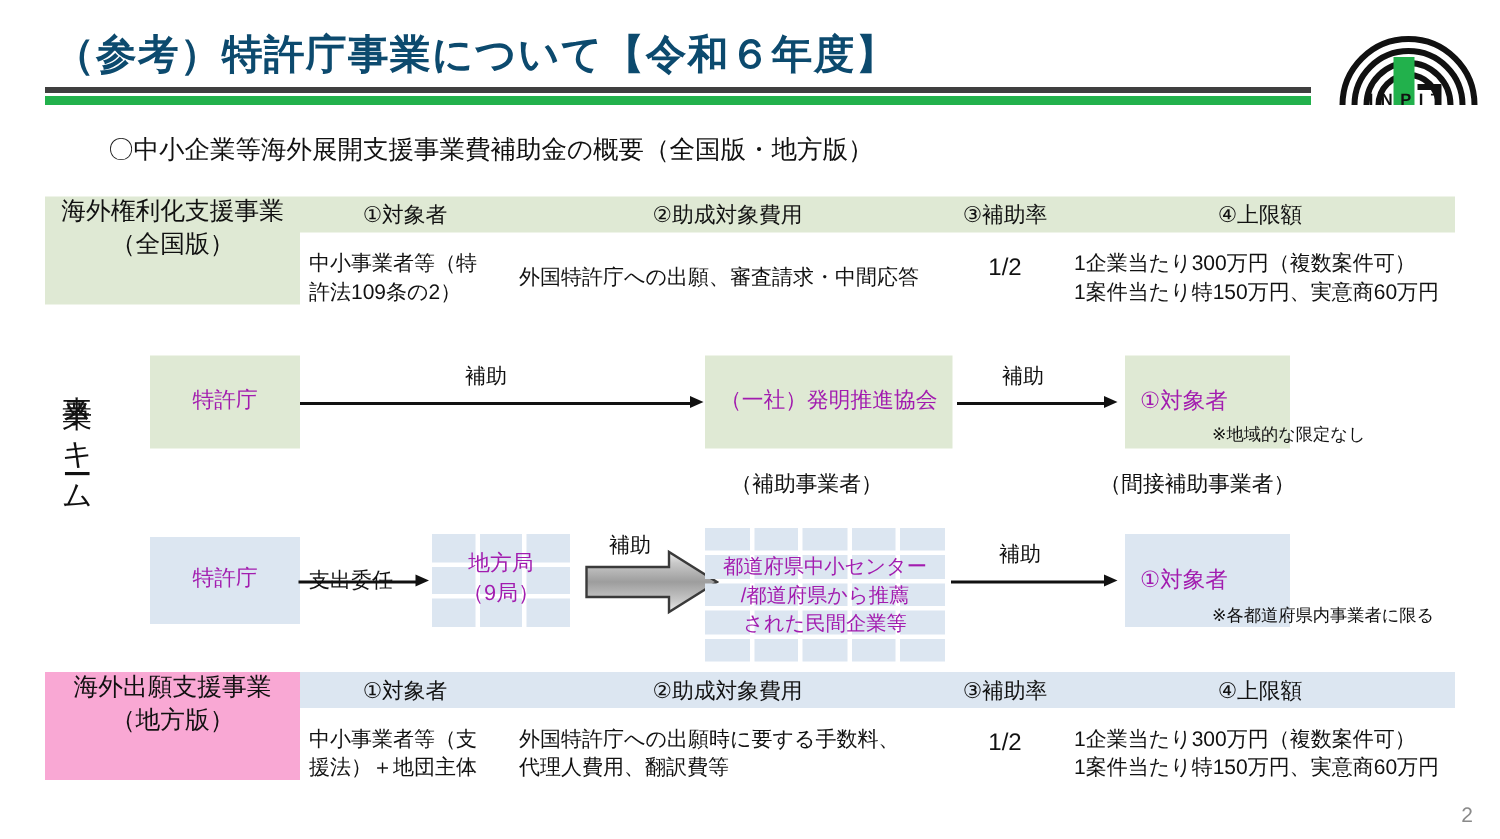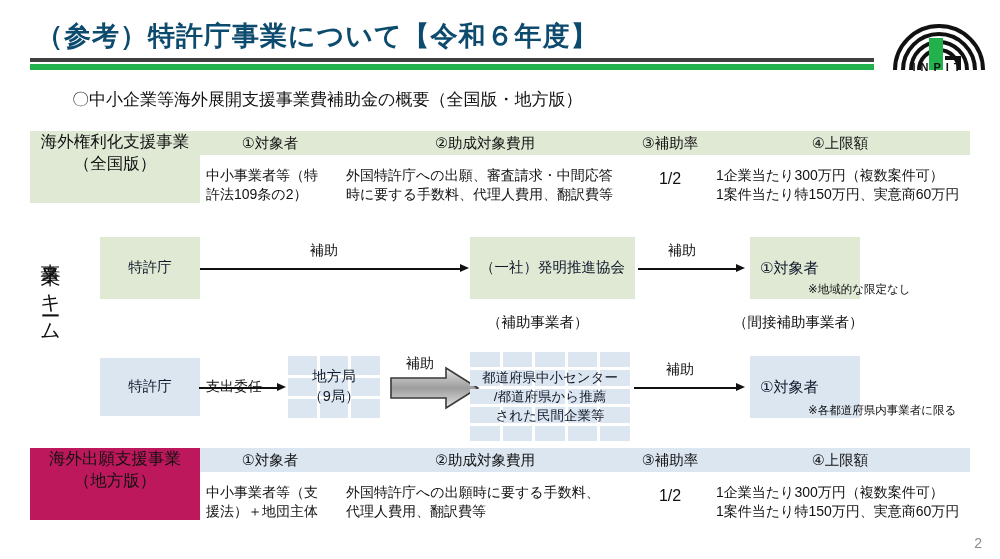--- a/index.html
+++ b/index.html
@@ -51,21 +51,21 @@
   .c-1{width:140px;}
   .c-2{width:290px;}
   .c-3{width:80px;}
   .c-4{width:260px;}
 
   
   .top .hdr{background:#dfe9d4;}
   .top .namecell{background:#dfe9d4;}
   
   .bottom .hdr{background:#dce6f1;}
-  .bottom .namecell{background:#be185d;}
+  .bottom .namecell{background:#f9a8d4;}
 
   .hdr{
     align-items:center;justify-content:center;
     font-size:14.5px;color:#111;
   }
   .hdr.blank{background:transparent!important;}
   .namecell{
     align-items:center;justify-content:center;
     flex-direction:column;
     font-size:16.5px;line-height:1.32;color:#111;
@@ -85,21 +85,21 @@
   .scheme-label{
     position:absolute;left:38px;top:248px;
     writing-mode:vertical-rl;text-orientation:upright;
     font-size:20px;letter-spacing:3px;color:#111;
     height:170px;
   }
 
   .box{
     position:absolute;box-sizing:border-box;
     display:flex;align-items:center;justify-content:center;
-    font-size:14.5px;line-height:1.35;color:#0f172a;text-align:center;
+    font-size:14.5px;line-height:1.35;color:#a21caf;text-align:center;
   }
   .box.green{background:#dfe9d4;}
   .box.blue{background:#dce6f1;}
 
   
   .box.tiled{
     background-color:#ffffff;
     background-image:
       linear-gradient(to right,#dce6f1 0 30%,transparent 30% 34%,#dce6f1 34% 64%,transparent 64% 68%,#dce6f1 68% 100%),
       linear-gradient(to bottom,#ffffff 0 100%);
@@ -175,21 +175,20 @@
       <div class="cell c-name"></div>
       <div class="cell c-1 bodycell">
         <div>
           <div>中小事業者等（特</div>
           <div>許法109条の2）</div>
         </div>
       </div>
       <div class="cell c-2 bodycell">
         <div>
           <div>外国特許庁への出願、審査請求・中間応答</div>
-          <div>時に要する手数料、代理人費用、翻訳費等</div>
         </div>
       </div>
       <div class="cell c-3 bodycell center rate">1/2</div>
       <div class="cell c-4 bodycell">
         <div>
           <div>1企業当たり300万円（複数案件可）</div>
           <div>1案件当たり特150万円、実意商60万円</div>
         </div>
       </div>
     </div>

